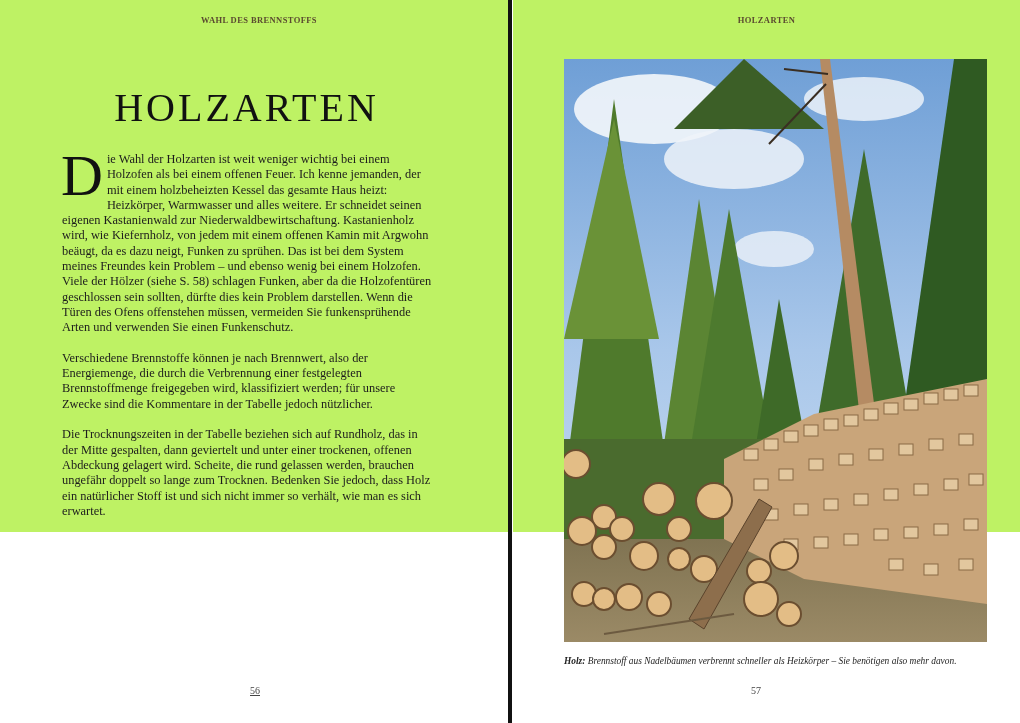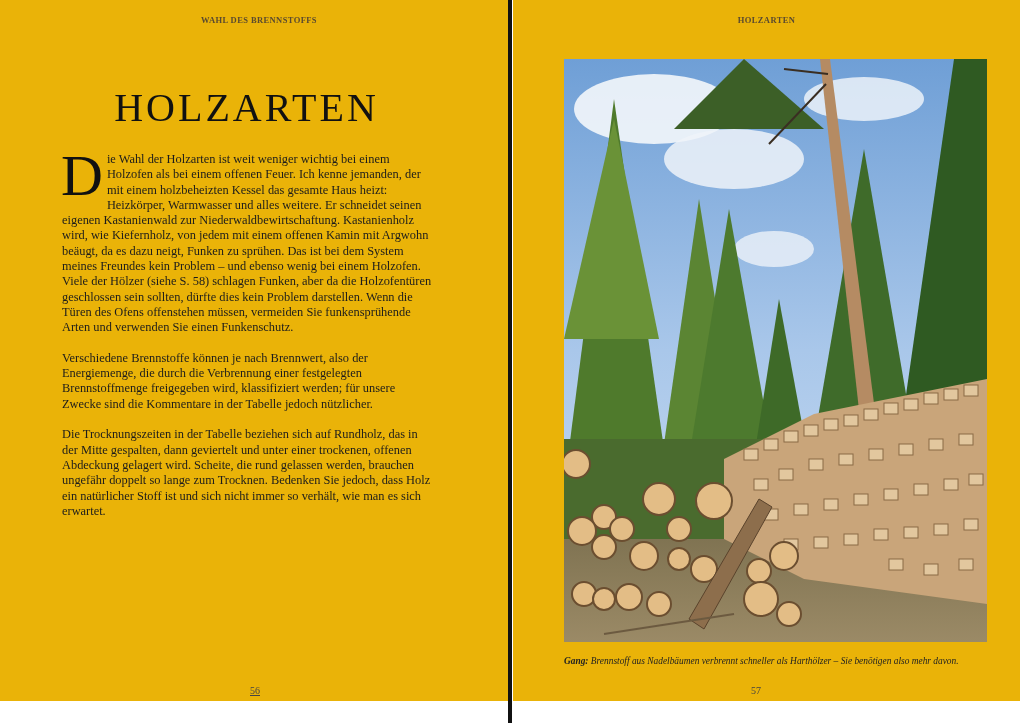--- a/index.html
+++ b/index.html
@@ -1,20 +1,20 @@
 <!DOCTYPE html>
 <html><head>
 <meta charset="utf-8">
 <style>
   html, body { margin: 0; padding: 0; }
   body {
     width: 1020px; height: 723px; background: #ffffff; position: relative; overflow: hidden;
     font-family: "Liberation Serif", "DejaVu Serif", serif; color: #1a1a1a;
   }
-  .page { position: absolute; top: 0; height: 701px; background: #eab308; }
+  .page { position: absolute; top: 0; height: 532px; background: #bef264; }
   .page-left { left: 0; width: 508px; }
   .page-right { left: 513px; width: 507px; }
   .gutter { position: absolute; left: 508px; top: 0; width: 4px; height: 723px; background: #111; }
   .running-head {
     position: absolute; top: 15px; left: 0; right: 0; text-align: center;
     font-size: 8.5px; font-weight: bold; letter-spacing: 0.4px; color: #5a4a30;
   }
   .page-left .running-head { left: 10px; }
   .page-title {
     position: absolute; top: 84px; left: 0; width: 493px; text-align: center;
@@ -158,15 +158,15 @@
         <circle cx="95" cy="545" r="12"></circle>
           <circle cx="195" cy="512" r="12"></circle>
         <circle cx="220" cy="497" r="14"></circle>
           <circle cx="197" cy="540" r="17"></circle>
         <circle cx="225" cy="555" r="12"></circle>
       </g>
       <polygon points="125,560 195,440 208,448 140,570" fill="#8d6e4c" stroke="#5a432c" stroke-width="1"></polygon>
       <line x1="40" y1="575" x2="170" y2="555" stroke="#6c5a40" stroke-width="2"></line>
     </svg>
   </div>
-  <div class="caption"><b>Gang:</b><span> Brennstoff aus Nadelbäumen verbrennt schneller als Harthölzer – Sie benötigen also mehr davon.</span></div>
+  <div class="caption"><b>Holz:</b><span> Brennstoff aus Nadelbäumen verbrennt schneller als Heizkörper – Sie benötigen also mehr davon.</span></div>
   <div class="page-number">57</div>
 </div>
 
 </body></html>

